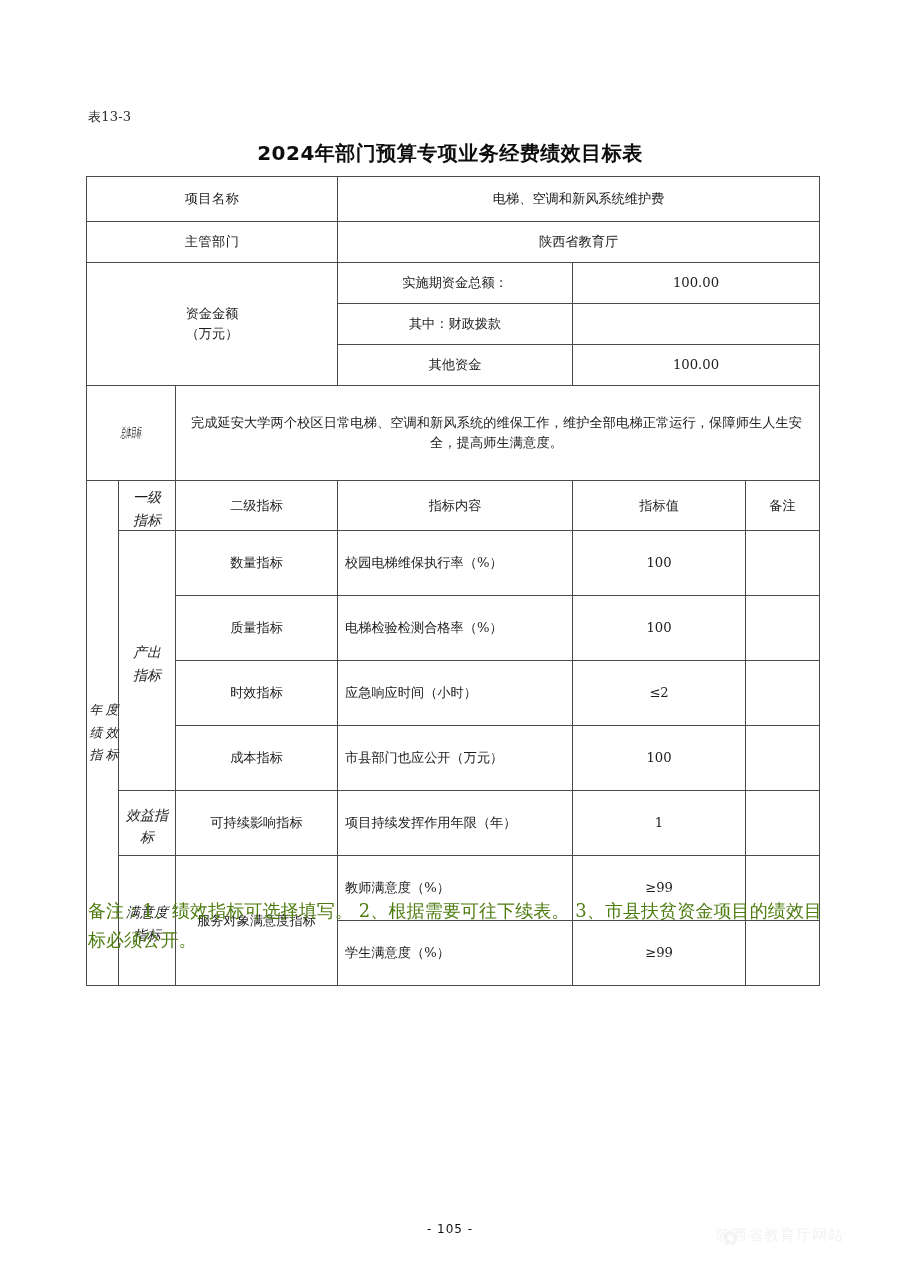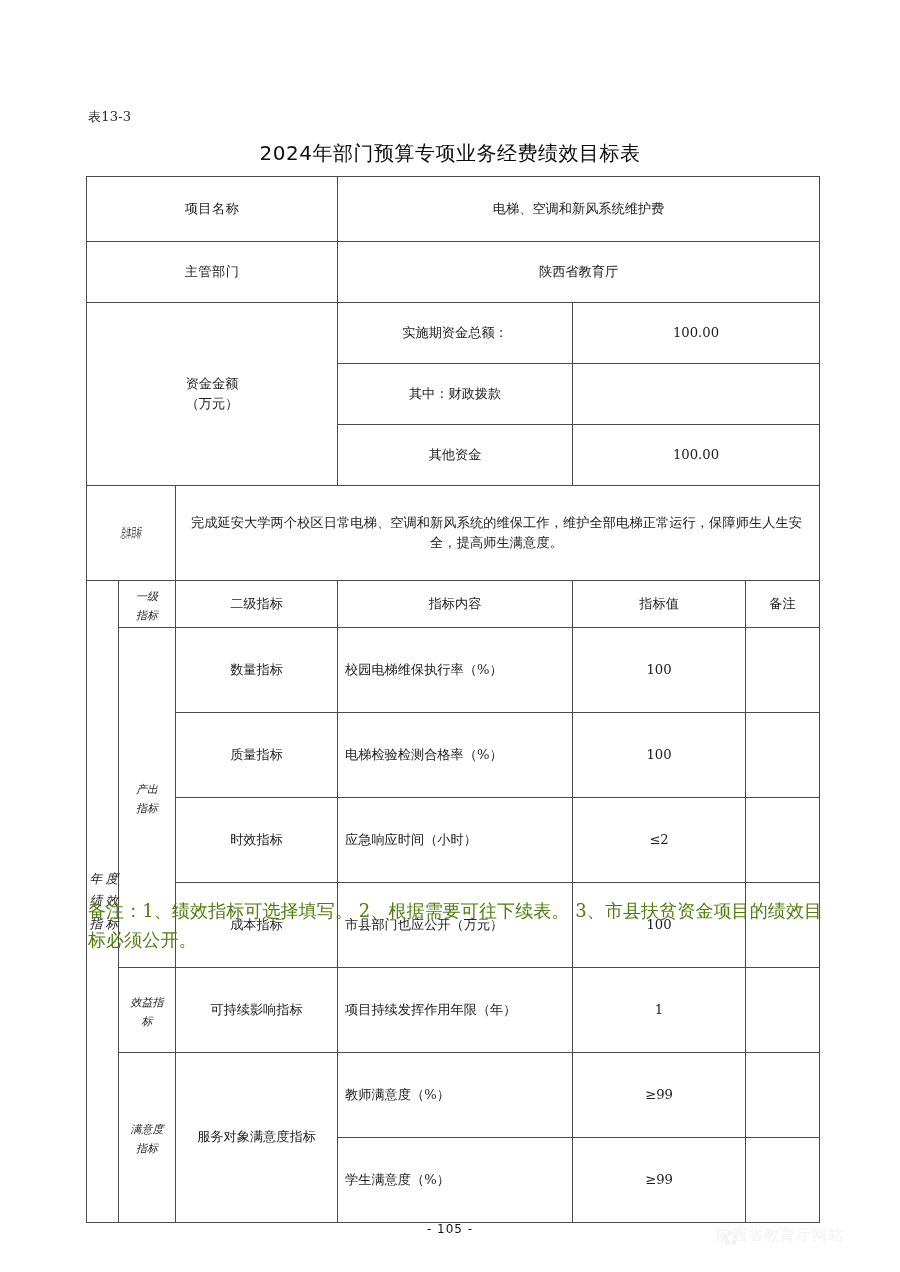--- a/index.html
+++ b/index.html
@@ -33,21 +33,21 @@
     color: #2b2b2b;
   }
 
   .doc-title {
     position: absolute;
     left: 0;
     top: 140px;
     width: 900px;
     text-align: center;
     font-size: 20px;
-    font-weight: normal;
+    font-weight: bold;
     letter-spacing: 0.5px;
     color: #0d0d0d;
     font-family: "DejaVu Sans", "Liberation Sans", sans-serif;
   }
 
   
   .tbl-wrap {
     position: absolute;
     left: 86px;
     top: 176px;
@@ -57,21 +57,21 @@
   table.grid {
     border-collapse: collapse;
     width: 733px;
     table-layout: fixed;
   }
   table.grid td {
     border: 1px solid #4a4a4a;
     font-size: 13.2px;
     line-height: 1.5;
     color: #1c1c1c;
-    padding: 13px 5px;
+    padding: 3px 5px;
     vertical-align: middle;
     text-align: center;
     word-break: break-all;
   }
 
   .vcell {
     font-size: 13px;
     padding: 2px 1px !important;
     font-style: italic;
   }
@@ -85,21 +85,21 @@
     line-height: 1.85;
     padding: 6px 9px 6px 7px !important;
     font-size: 13.2px;
     letter-spacing: 0.1px;
   }
 
   
   .stack1 {
     display: block;
     line-height: 1.18;
-    font-size: 11px;
+    font-size: 14px;
     letter-spacing: 0;
     margin-top: 6px;
   }
 
   
   .grid2 {
     display: flex;
     flex-wrap: wrap;
     width: 32px;
     margin: 0 auto;

